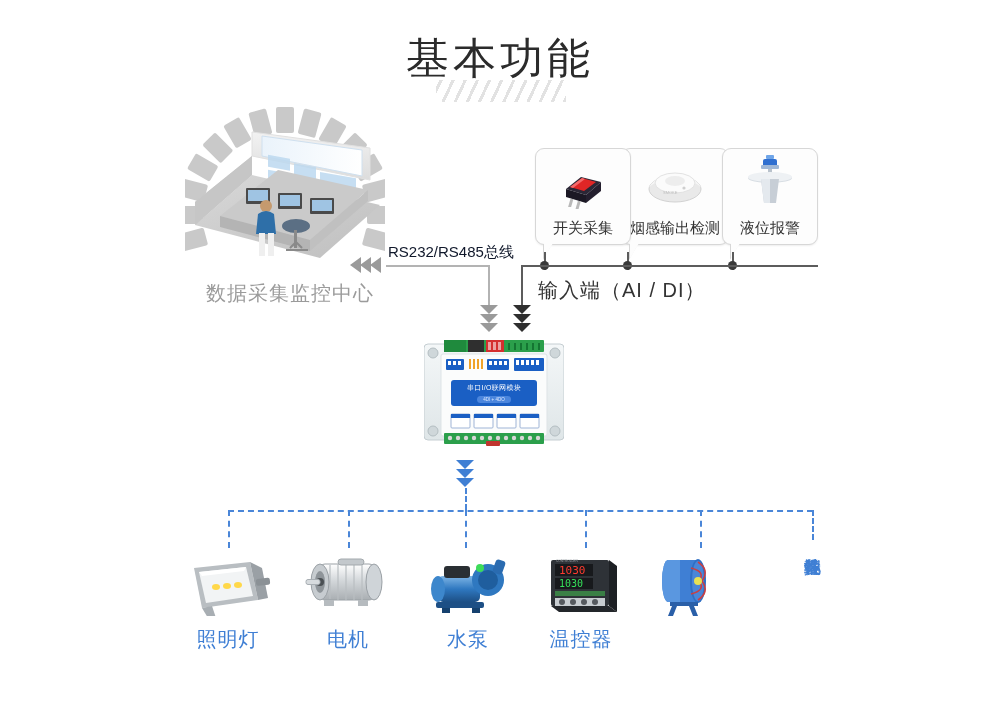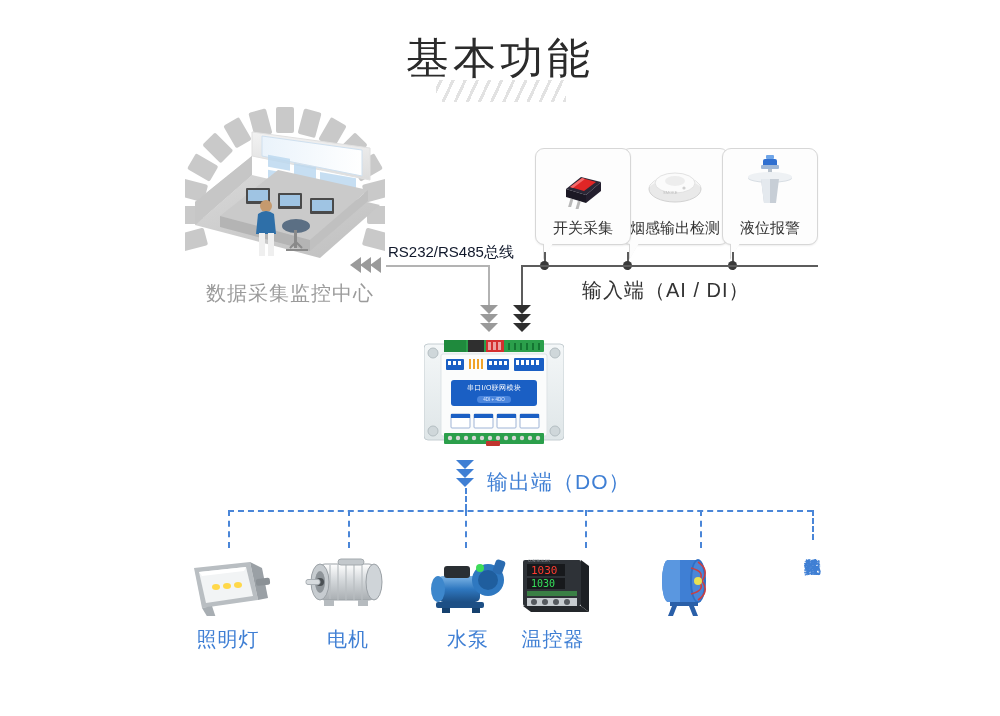--- a/index.html
+++ b/index.html
@@ -51,21 +51,21 @@
   
   .hline{position:absolute;height:2px;background:#5c5c5c;}
   .vline{position:absolute;width:2px;background:#5c5c5c;}
   .hline.light{background:#b3b3b3;}
   .vline.light{background:#b3b3b3;}
   .dot{position:absolute;width:9px;height:9px;border-radius:50%;background:#3a3a3a;}
   .lbl-bus{
     position:absolute;font-size:15px;color:#0f172a;white-space:nowrap;
   }
   .lbl-in{
-    position:absolute;font-size:20px;color:#333;white-space:nowrap;letter-spacing:1px;margin-left:44px;
+    position:absolute;font-size:20px;color:#333;white-space:nowrap;letter-spacing:1px;
   }
   .chev{position:absolute;width:0;height:0;border-left:9px solid transparent;
         border-right:9px solid transparent;}
   .chev.dark{border-top:9px solid #2f2f2f;}
   .chev.grey{border-top:9px solid #9a9a9a;}
   .chev.blue{border-top:9px solid #3f7fd4;}
   .arrow-left{position:absolute;width:0;height:0;
     border-top:8px solid transparent;border-bottom:8px solid transparent;
     border-right:11px solid #9a9a9a;}
 
@@ -383,21 +383,20 @@
       </g>
       <rect x="62" y="103" width="14" height="5" rx="1" fill="#c0352f"></rect>
     </svg>
     <div class="abs" style="left:27px;top:45px;width:86px;text-align:center;font-size:7px;color:#fff;letter-spacing:.3px;">串口I/O联网模块</div>
     <div class="abs" style="left:53px;top:59px;width:34px;text-align:center;font-size:4.5px;color:#dde9ff;">4DI + 4DO</div>
   </div>
 
   <div class="chev blue" style="left:456px;top:460px"></div>
   <div class="chev blue" style="left:456px;top:469px"></div>
   <div class="chev blue" style="left:456px;top:478px"></div>
-  <div class="abs" id="out-label">输出端（DO）</div>
 
   <div class="bdash-v" style="left:465px;top:488px;height:22px"></div>
   <div class="bdash-h" style="left:228px;top:510px;width:585px"></div>
   <div class="bdash-v" style="left:228px;top:510px;height:38px"></div>
   <div class="bdash-v" style="left:348px;top:510px;height:38px"></div>
   <div class="bdash-v" style="left:465px;top:510px;height:38px"></div>
   <div class="bdash-v" style="left:585px;top:510px;height:38px"></div>
   <div class="bdash-v" style="left:700px;top:510px;height:38px"></div>
   <div class="bdash-v" style="left:812px;top:510px;height:30px"></div>
 
@@ -473,21 +472,21 @@
           <rect x="26" y="-24" width="10" height="14" rx="3" fill="#2a6bb0" transform="rotate(20 31 -17)"></rect>
           <rect x="-32" y="18" width="48" height="6" rx="2" fill="#1d4f85"></rect>
           <rect x="-26" y="24" width="8" height="5" fill="#16416e"></rect>
           <rect x="4" y="24" width="8" height="5" fill="#16416e"></rect>
         </g>
       </svg>
     </div>
     <div class="cap">水泵</div>
   </div>
 
-  <div class="outitem" style="left:488px">
+  <div class="outitem" style="left:516px">
     <div class="pic">
       <svg width="130" height="68" viewBox="0 0 130 68">
         <g transform="translate(65,34)">
           <rect x="-30" y="-22" width="58" height="46" rx="2" fill="#2e3237"></rect>
           <polygon points="28,-22 36,-16 36,30 28,24" fill="#1d2024"></polygon>
           <polygon points="-30,24 28,24 36,30 -22,30" fill="#23262a"></polygon>
           <rect x="-26" y="-18" width="38" height="12" fill="#17191c"></rect>
           <text x="-22" y="-8" font-size="11" fill="#ff3b2f" font-family="'DejaVu Sans Mono',monospace" id="tdisp1">1030</text>
           <rect x="-26" y="-4" width="38" height="11" fill="#17191c"></rect>
           <text x="-22" y="5" font-size="10" fill="#35e05a" font-family="'DejaVu Sans Mono',monospace" id="tdisp2">1030</text>

